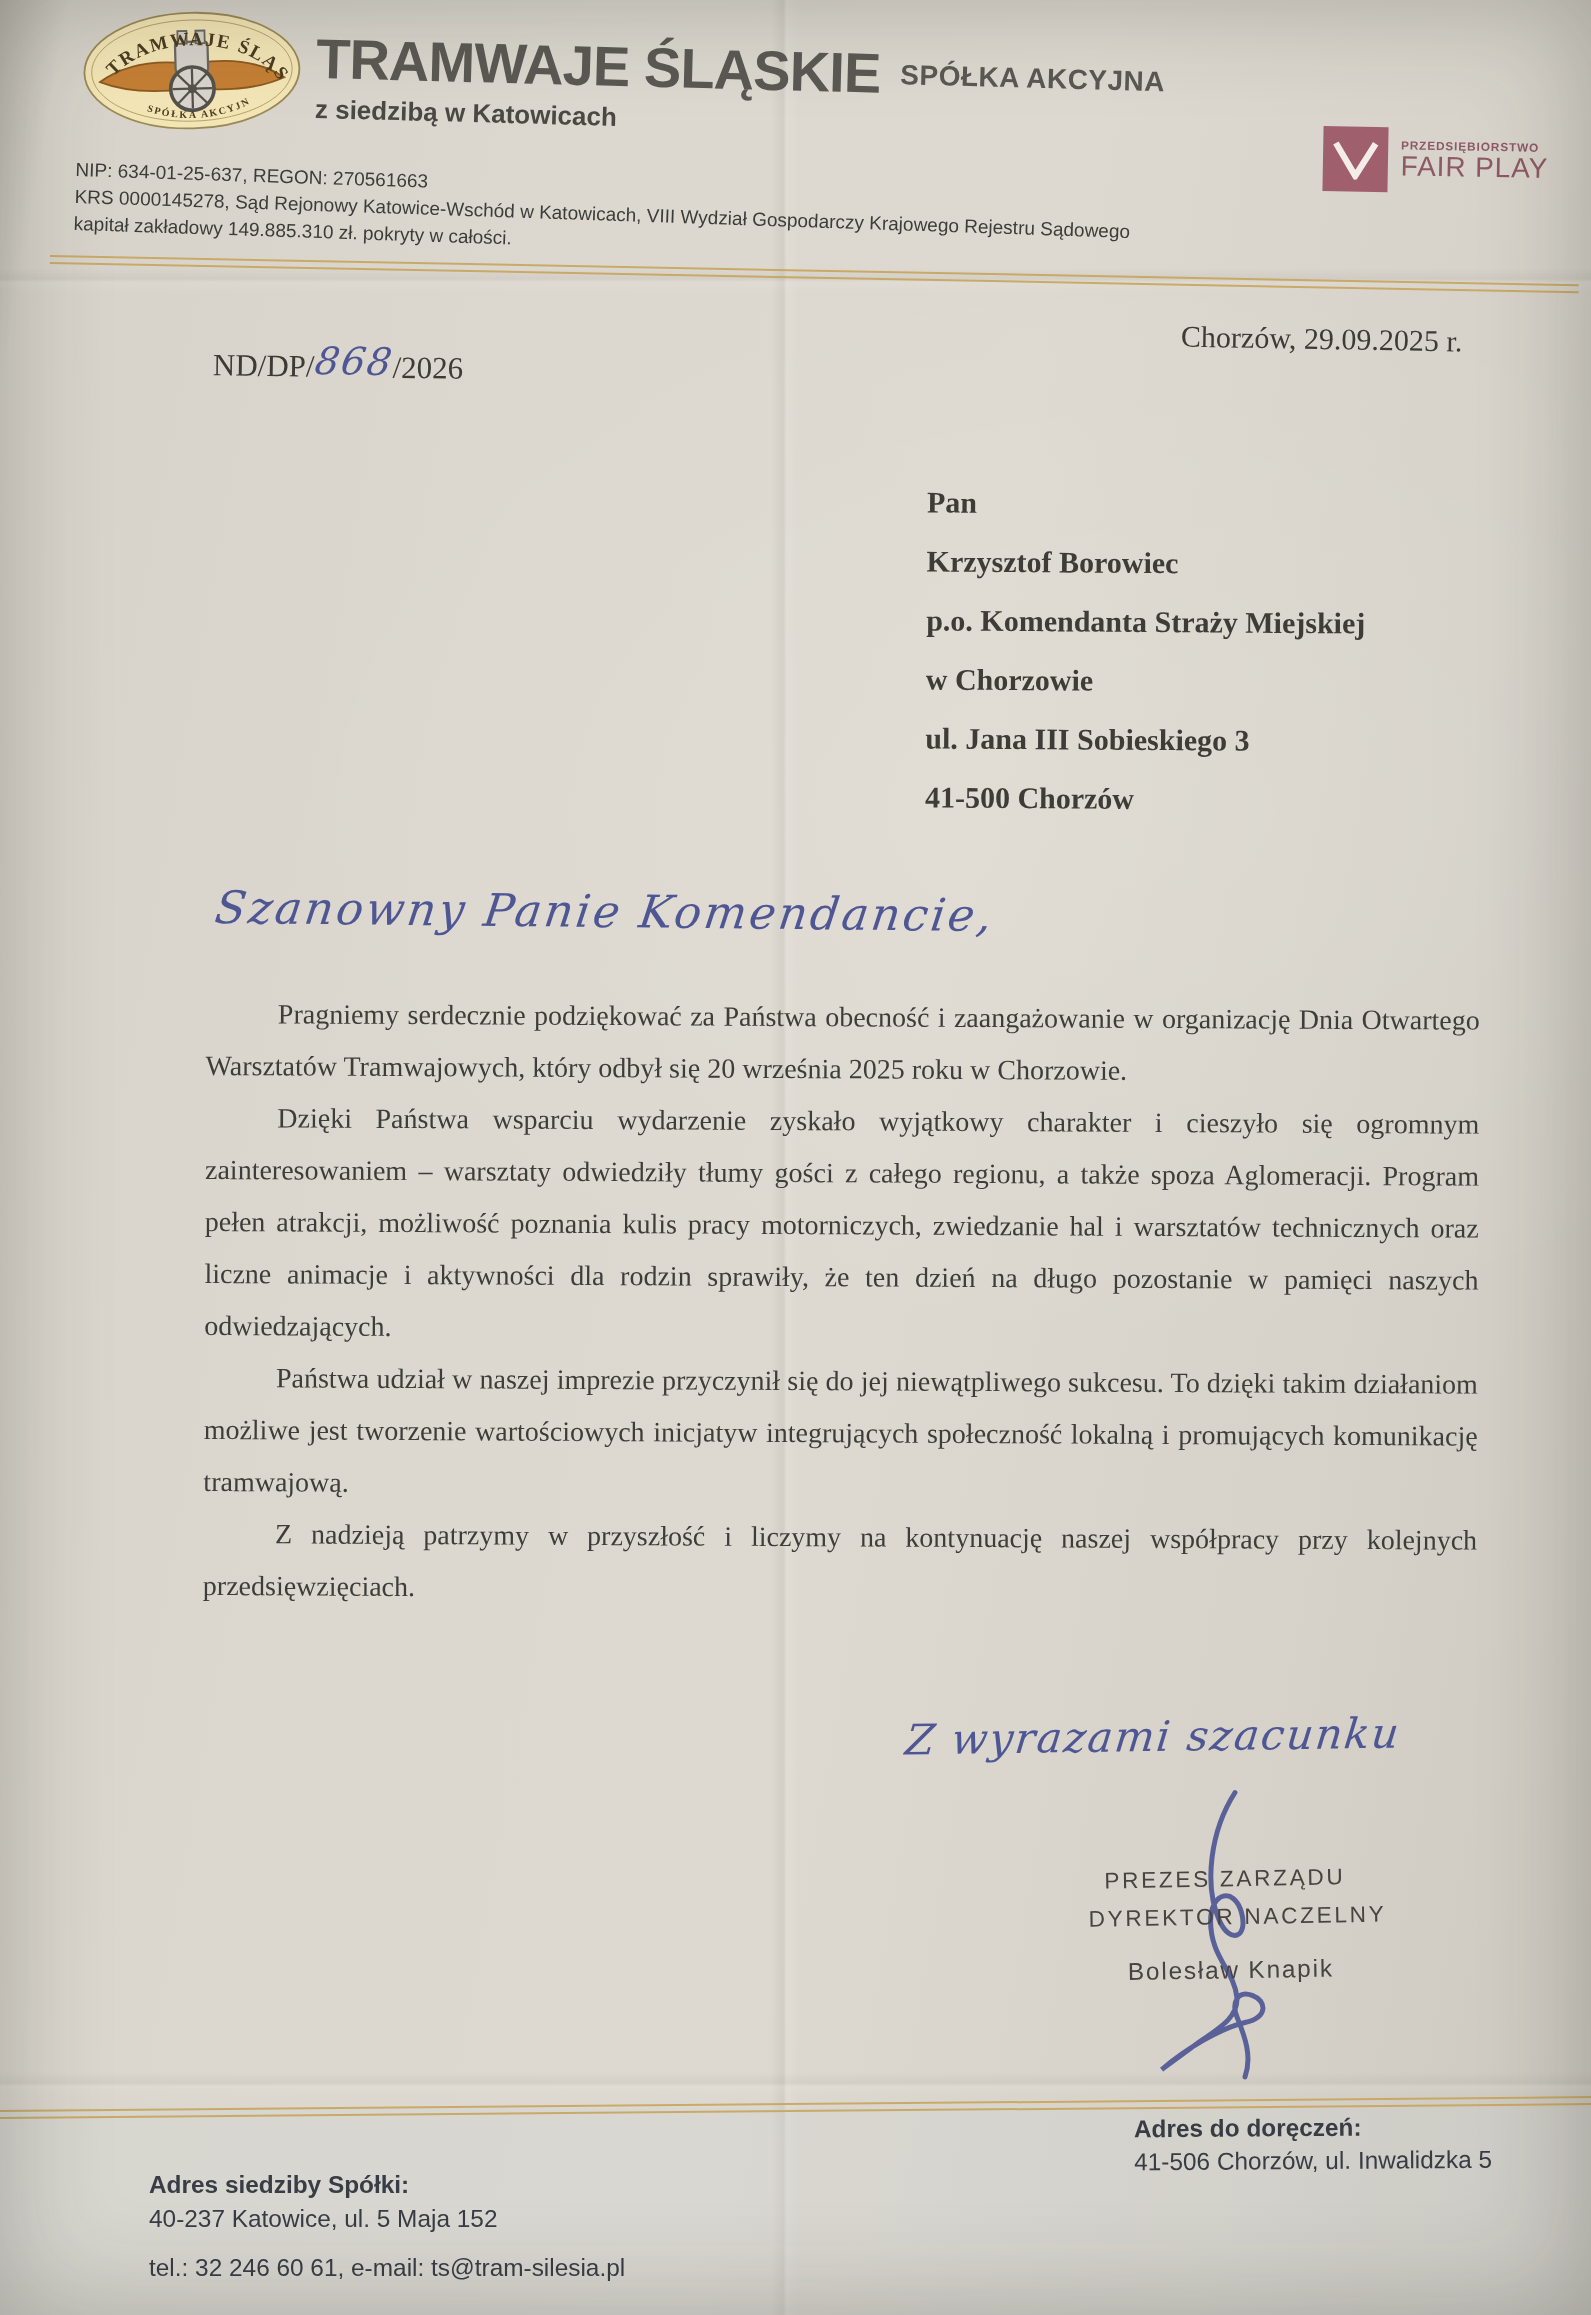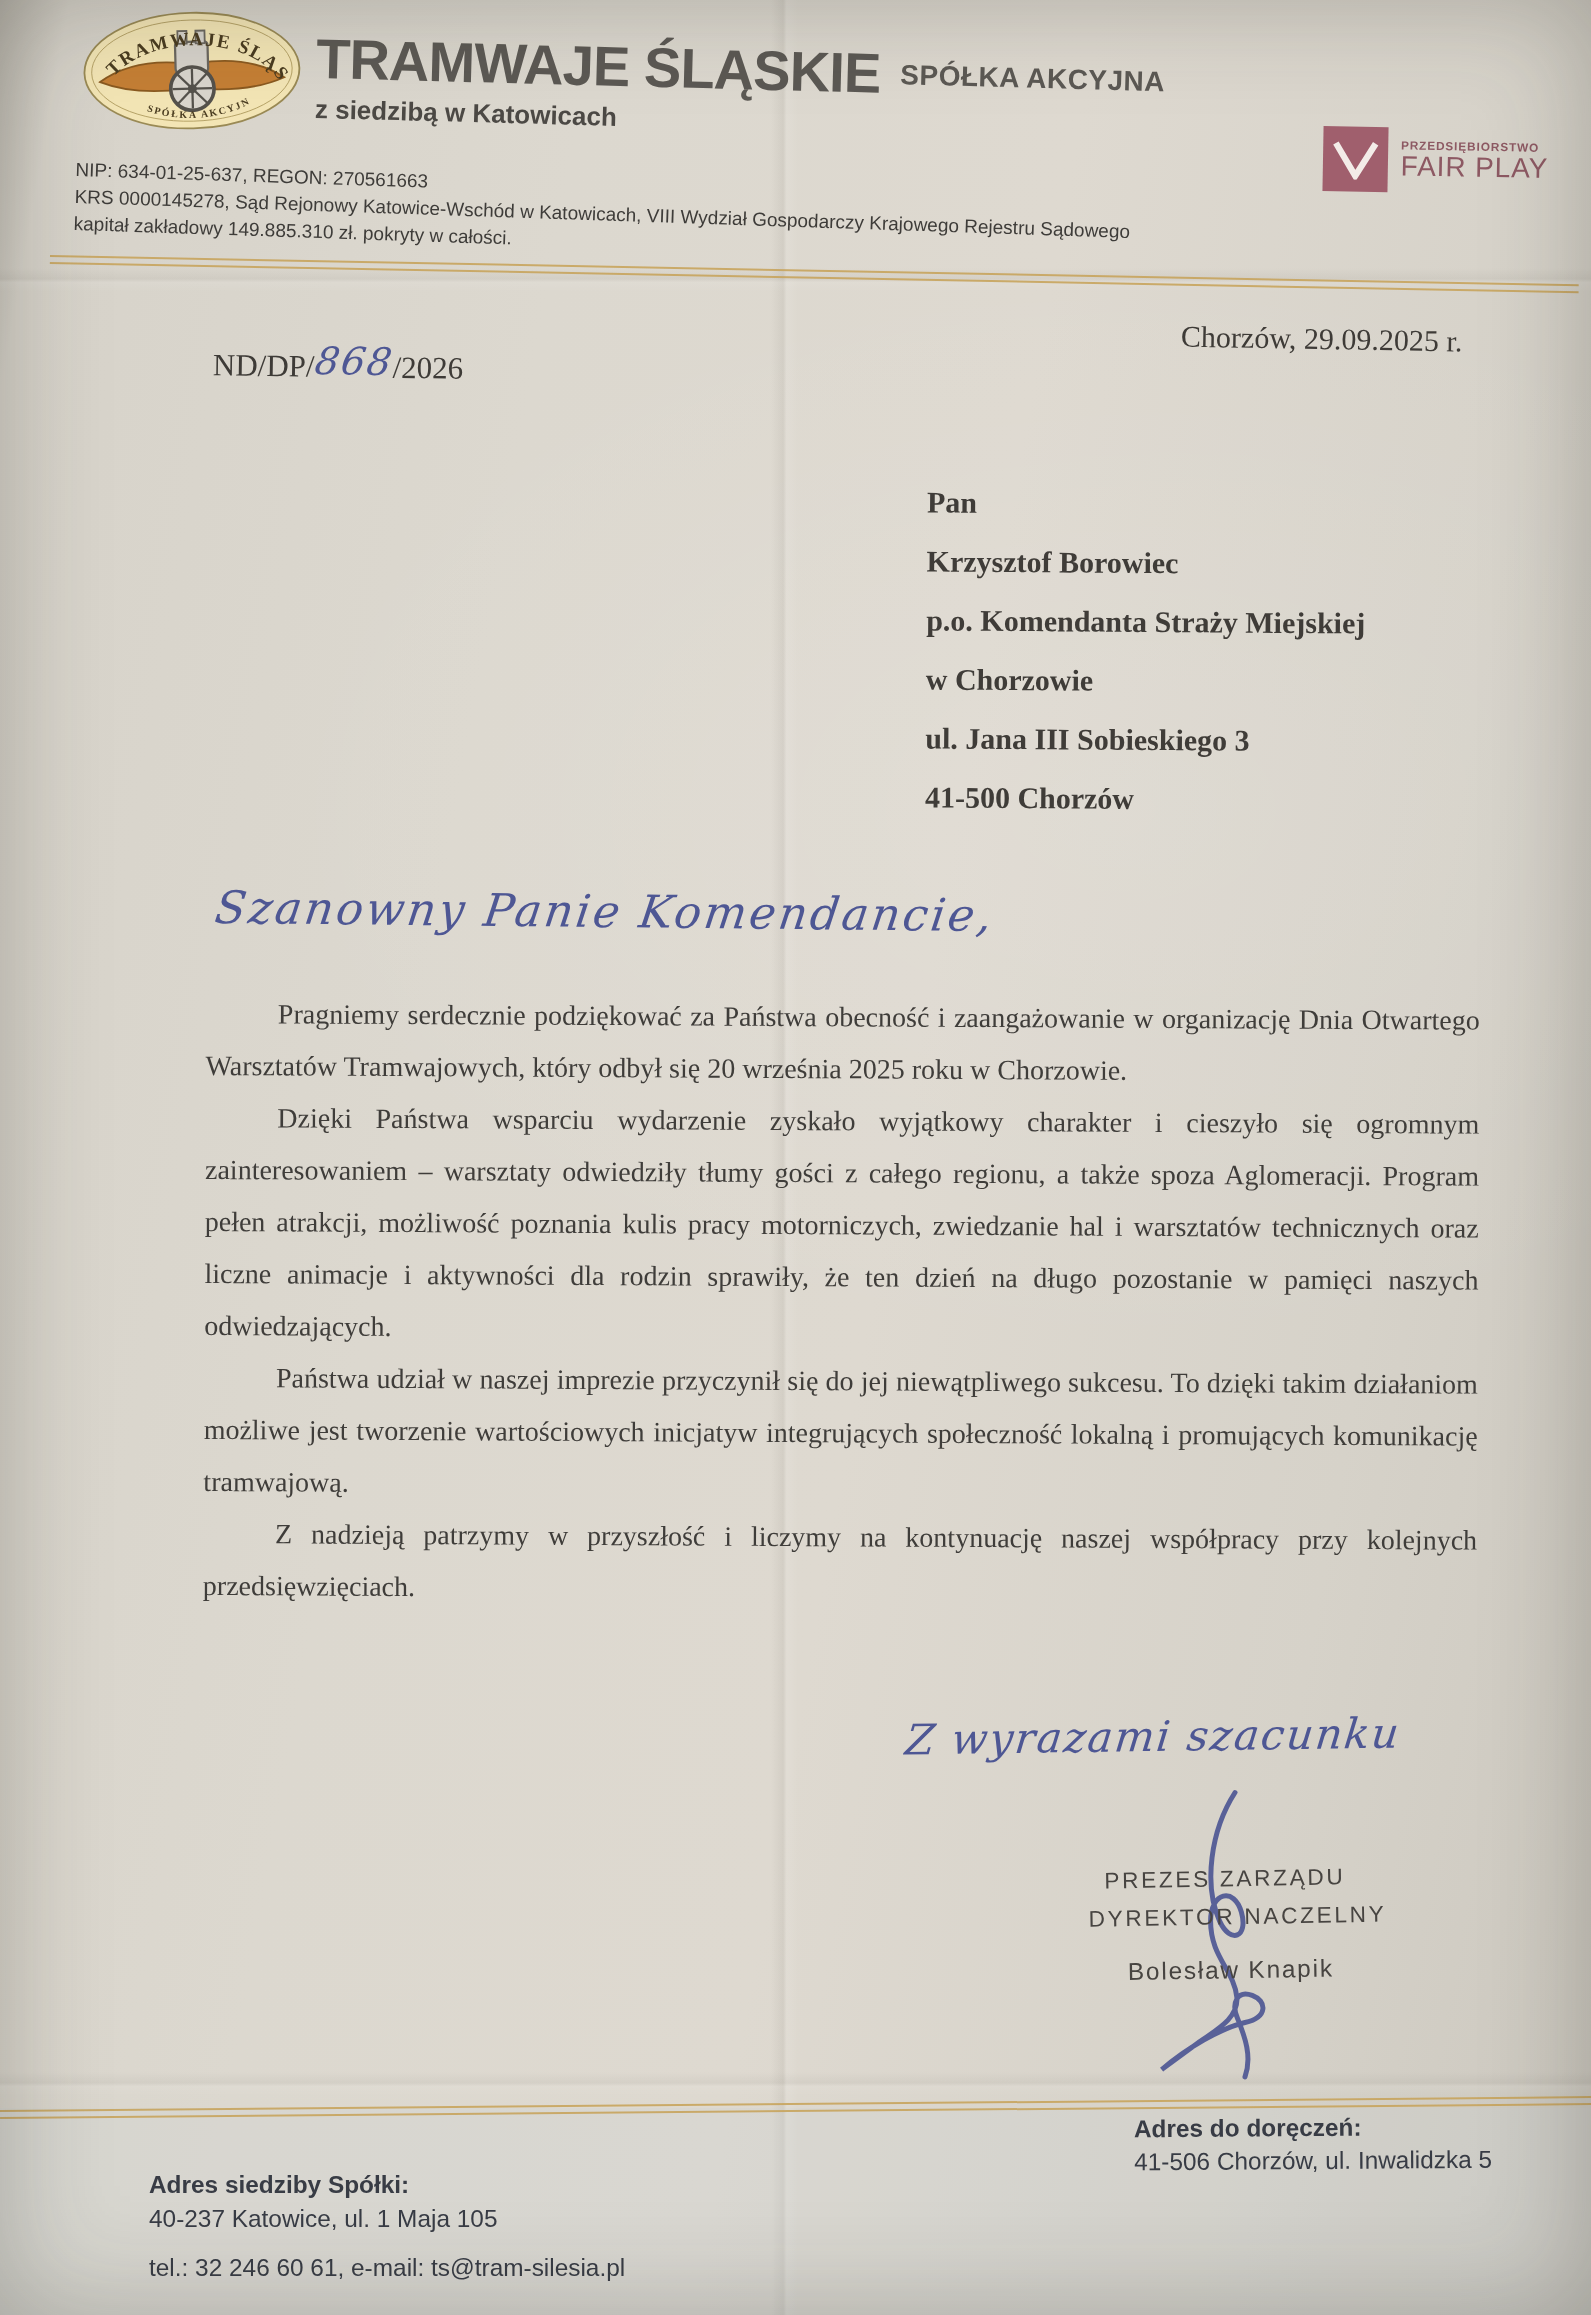--- a/index.html
+++ b/index.html
@@ -179,21 +179,21 @@
   <div class="stamp">
     <div class="stamp-line">PREZES ZARZĄDU</div>
     <div class="stamp-line stamp-line2">DYREKTOR NACZELNY</div>
     <div class="stamp-name">Bolesław Knapik</div>
   </div>
 
   <div class="rule rule-bottom"></div>
 
   <div class="footer-left">
     <div class="fh">Adres siedziby Spółki:</div>
-    <div>40-237 Katowice, ul. 1 Maja 105</div>
+    <div>40-237 Katowice, ul. 5 Maja 152</div>
     <div class="contact">tel.: 32 246 60 61, e-mail: ts@tram-silesia.pl</div>
   </div>
   <div class="footer-right">
     <div class="fh">Adres do doręczeń:</div>
     <div>41-506 Chorzów, ul. Inwalidzka 5</div>
   </div>
 
   <div class="vignette"></div>
 </div>
 

